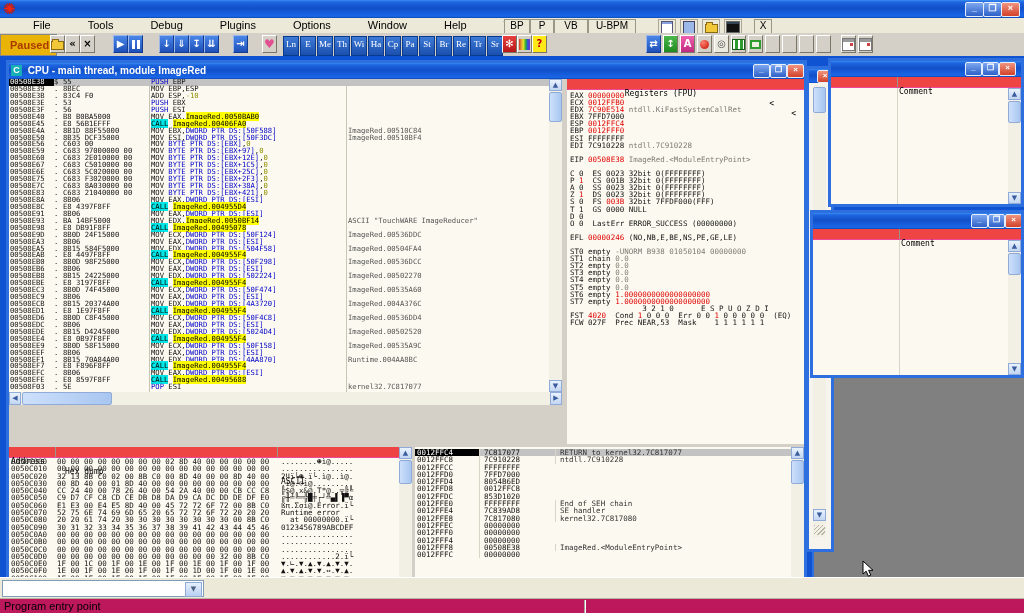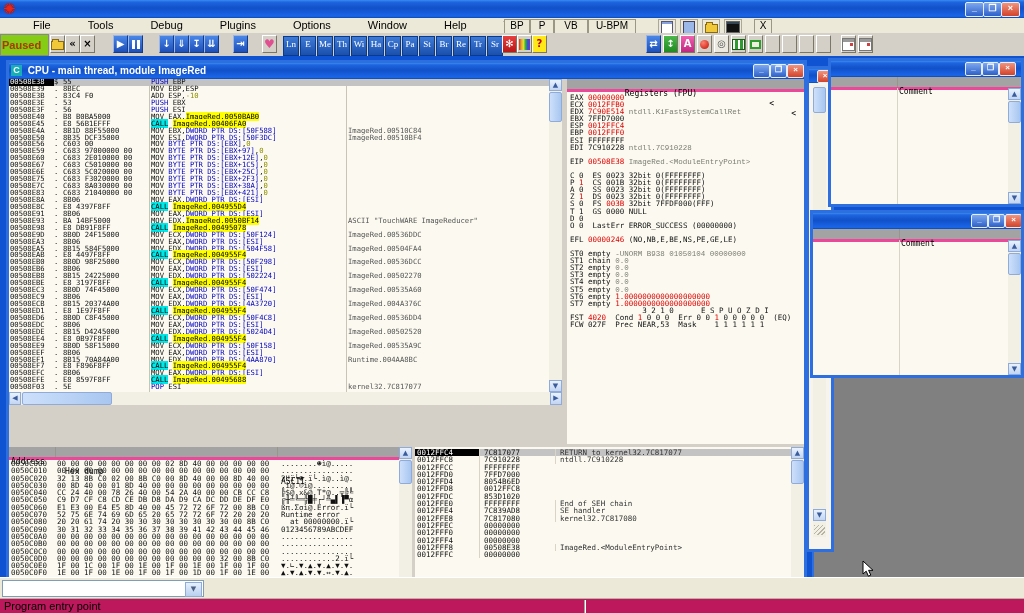--- a/index.html
+++ b/index.html
@@ -15,22 +15,22 @@
   .win-btn.close{background:linear-gradient(180deg,#F0947E,#D2422A);}
   
   #menubar{position:absolute;left:0;top:18px;width:1024px;height:15px;background:#ECE9D8;display:flex;align-items:center;}
   .mitem{padding:0 4px;font:11px/15px "Liberation Sans",sans-serif;color:#000;margin-left:29px;}
   .plugbtn{position:absolute;top:19px;height:14px;background:#ECE9D8;border:1px solid #9A9784;
     font:10px/12px "Liberation Sans",sans-serif;text-align:center;}
   .menuicon{position:absolute;top:19px;width:16px;height:14px;background:#ECE9D8;border:1px solid #ACA899;
     display:flex;align-items:center;justify-content:center;}
   
   #toolbar{position:absolute;left:0;top:33px;width:1024px;height:23px;background:#D4D0C8;border-bottom:1px solid #9a968a;}
-  #paused-box{position:absolute;left:0;top:1px;width:46px;height:20px;background:#84cc16;border:1px solid #888;
-    font:bold 11px/20px "Liberation Sans",sans-serif;color:#A93A00;padding-left:1px;}
+  #paused-box{position:absolute;left:0;top:1px;width:46px;height:20px;background:#eab308;border:1px solid #888;
+    font:bold 11px/20px "Liberation Sans",sans-serif;color:#A93A00;padding-left:9px;}
   .tgroup{position:absolute;top:2px;display:flex;gap:0;}
   .tbtn{width:15px;height:18px;background:#D4D0C8;border:1px solid;border-color:#FFF #7A7668 #7A7668 #FFF;
     display:flex;align-items:center;justify-content:center;font:bold 10px/10px "DejaVu Sans",sans-serif;box-sizing:border-box;}
   .tbtn.bluebtn{background:linear-gradient(180deg,#4A86E8,#1D4FB8);color:#fff;border-color:#9CB6E8 #123C90 #123C90 #9CB6E8;}
   .tbtn.redbtn{background:linear-gradient(180deg,#E84040,#B81818);color:#fff;}
   .tbtn.yellowbtn{background:#FFE818;color:#C00000;}
   .tbtn.greenbtn{background:linear-gradient(180deg,#4CB84C,#1F8A1F);color:#fff;}
   .tbtn.magbtn{background:linear-gradient(180deg,#F060B0,#C02880);color:#fff;}
   .tbtn.graybtn{background:#ECEAE0;color:#555;}
   .tbtn .pinkglyph{color:#E05090;font-size:12px;}
@@ -48,37 +48,37 @@
   .ic-doc{width:10px;height:11px;background:#fff;border:1px solid #557;box-shadow:inset 0 2px 0 #88A0E0;}
   .ic-doc2{width:10px;height:11px;background:#9CB8E8;border:1px solid #446;}
   .ic-term{width:12px;height:10px;background:#111;border:1px solid #666;box-shadow:inset 0 2px 0 #345;}
   
   #mdi{position:absolute;left:0;top:56px;width:1024px;height:521px;background:#0F52D2;overflow:hidden;}
   .xpwin{position:absolute;border:3px solid #2E6FE0;box-sizing:border-box;background:#D4D0C8;}
   .xptitle{height:16px;background:linear-gradient(180deg,#378BF0 0%,#1E65E0 12%,#1150C8 45%,#1A66E8 90%,#0D47B0 100%);
     position:relative;color:#fff;font:bold 10px/16px "Liberation Sans",sans-serif;white-space:nowrap;overflow:hidden;}
   .xptitle .win-btn{top:1px;width:15px;height:12px;font-size:8px;line-height:9px;}
   .pane{position:absolute;background:#FCFAF0;overflow:hidden;}
-  .phead{height:10px;background:#a3a3a3;border-bottom:3px solid #ec4899;
+  .phead{height:10px;background:#ef4444;border-bottom:1px solid #ec4899;
     font:8px/10px "DejaVu Sans Mono",monospace;color:#000;white-space:pre;position:relative;}
   
   .drow{position:relative;height:6.94px;white-space:pre;font:7.2px/6.95px "DejaVu Sans Mono",monospace;color:#111;}
   .drow.sel{background:#C3C3C3;}
   .c-addr{position:absolute;left:1px;width:42px;}
   .drow.sel .c-addr{background:#000;color:#fff;width:44px;left:0;padding-left:1px;}
   .c-flag{position:absolute;left:45px;width:8px;}
   .c-bytes{position:absolute;left:54px;width:86px;}
   .c-instr{position:absolute;left:142px;width:194px;}
   .c-comm{position:absolute;left:339px;width:198px;color:#555;}
   .vline{position:absolute;top:0;width:1px;background:#C8C5B4;}
   .mc{background:#00E8E8;color:#000;} .my{background:#FFFF00;color:#000;}
   .mb{color:#0000C8;} .mo{color:#8E8E00;margin-top:6px;} .mn{color:#0000C8;}
   
   .rline{height:7.1px;white-space:pre;font:7.5px/7.1px "DejaVu Sans Mono",monospace;padding-left:3px;}
-  .seg-k{color:#111;} .seg-r{color:#E00000;} .seg-g{color:#7C7C74;font-family:Liberation Mono, monospace;}
+  .seg-k{color:#111;} .seg-r{color:#E00000;} .seg-g{color:#7C7C74;}
   
   .durow,.strow{position:relative;height:7.3px;white-space:pre;font:7.5px/7.3px "DejaVu Sans Mono",monospace;color:#111;}
   .du-a{position:absolute;left:2px;} .du-h{position:absolute;left:48px;} .du-as{position:absolute;left:272px;}
   .st-a{position:absolute;left:2px;width:60px;}
   .strow.sel{background:#C3C3C3;} .strow.sel .st-a{background:#000;color:#fff;width:62px;left:0;padding-left:2px;}
   .st-v{position:absolute;left:64px;width:74px;border-left:1px solid #D8D5C6;padding-left:4px;box-sizing:border-box;}
   .st-c{position:absolute;left:140px;right:0;border-left:1px solid #D8D5C6;padding-left:4px;color:#333;}
   
   .sb{position:absolute;background:#F2F0E4;}
   .sb-btn{position:absolute;background:linear-gradient(180deg,#E9F2FD,#C2D5F2);border:1px solid #90ABD8;

